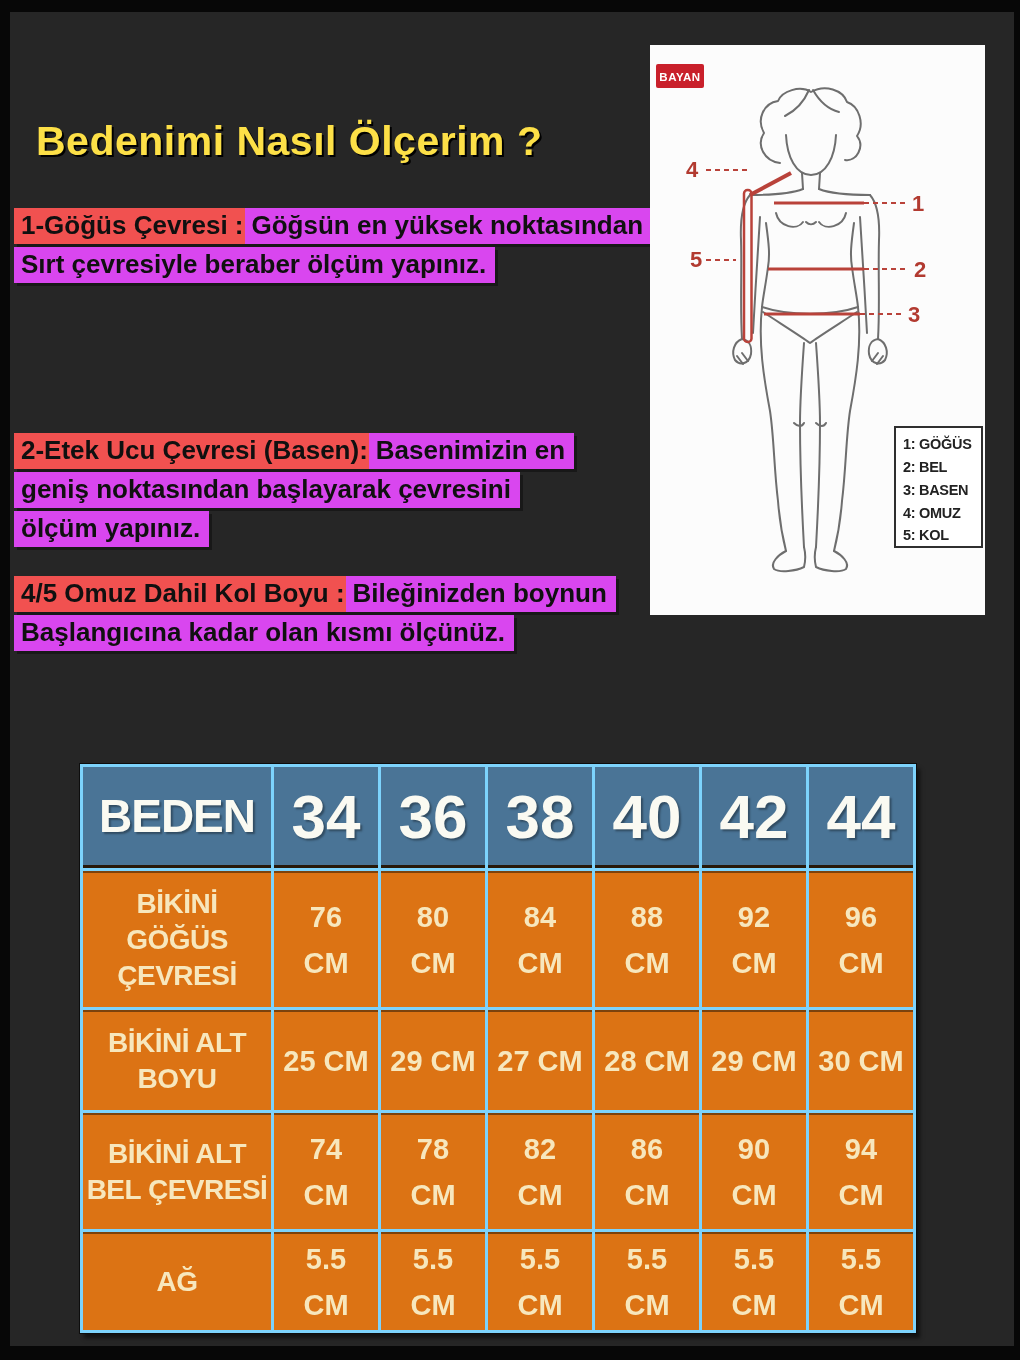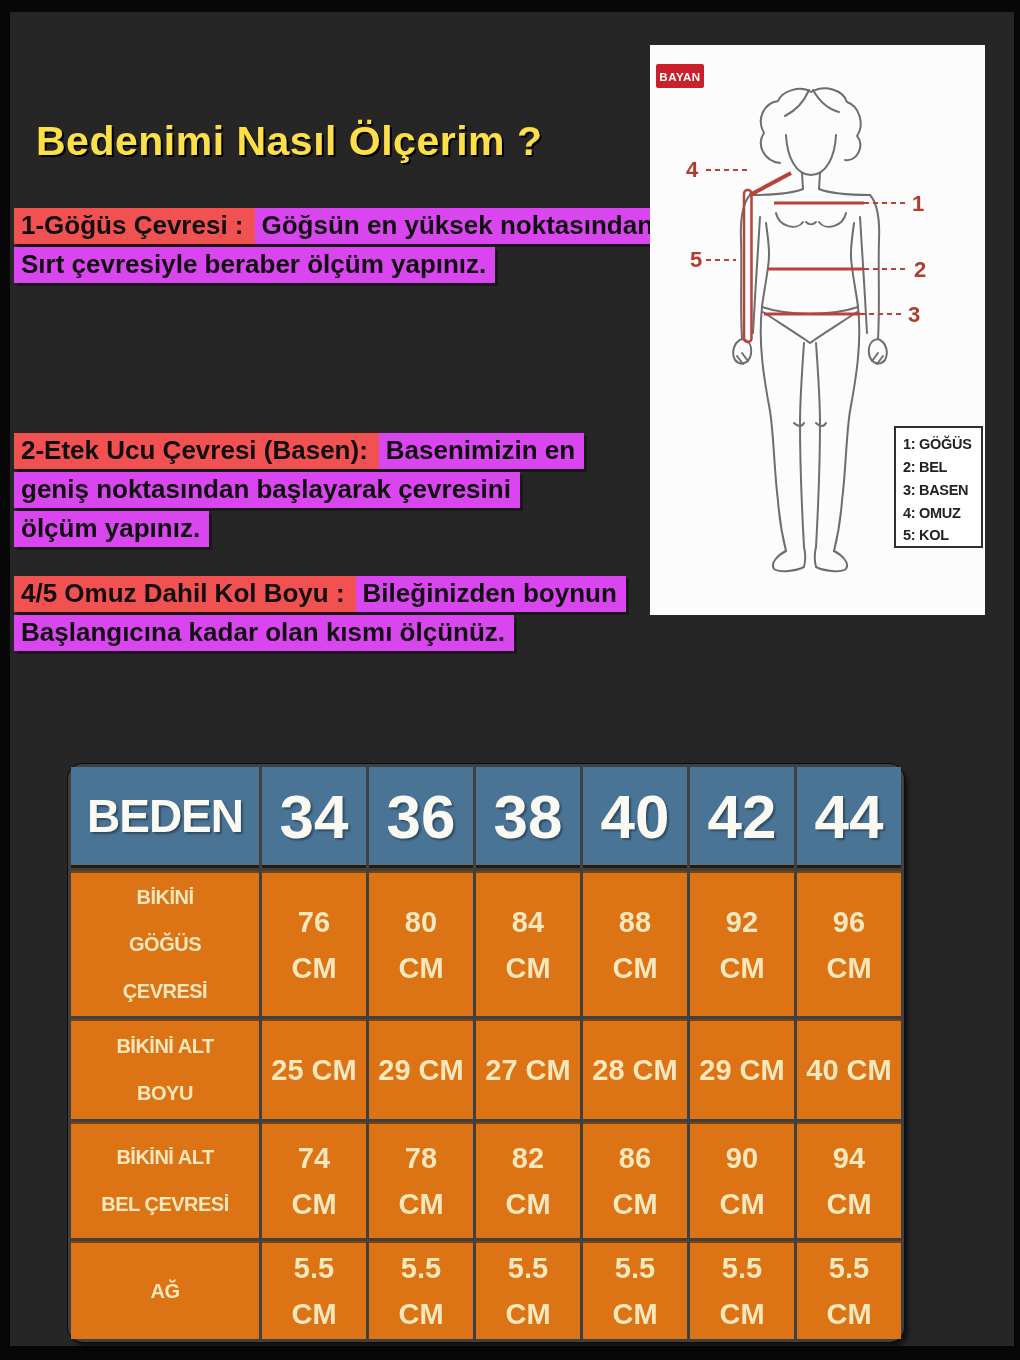--- a/index.html
+++ b/index.html
@@ -19,52 +19,51 @@
     text-shadow:2px 2px 0 #000;
   }
 
   .instr{position:absolute;left:14px;}
   .iline{margin-bottom:3px;white-space:nowrap;}
   .hl{
     display:inline-block;font-weight:700;font-size:26px;line-height:31px;
     padding:2px 9px 3px 7px;color:#101010;vertical-align:top;
     box-shadow:3px 3px 0 rgba(0,0,0,.35);
   }
-  .hl.red{background:#f15150;padding-right:11px;}
+  .hl.red{background:#f15150;padding-right:1px;}
   .hl.white{background:#d946ef;}
 
   .figure-panel{
     position:absolute;left:650px;top:45px;width:335px;height:570px;
     background:#fcfcfc;
   }
   .figure-panel svg{display:block;}
   .fig-gray{stroke:#6e6e6e;stroke-width:2;fill:none;stroke-linecap:round;stroke-linejoin:round;}
   .fig-red{stroke:#b9423a;fill:none;}
   .fig-num{font-family:"Liberation Sans",sans-serif;font-size:22px;font-weight:700;fill:#b23a30;}
   .legend-text{font-family:"Liberation Sans",sans-serif;font-size:14.5px;font-weight:700;fill:#222;letter-spacing:-.3px;}
   .badge-text{font-family:"Liberation Sans",sans-serif;font-size:11.5px;font-weight:700;fill:#fff;letter-spacing:.5px;}
 
   .size-table{
-    position:absolute;left:68px;top:764px;
-    border-collapse:separate;border-spacing:3px;background:#404040;
+    position:absolute;left:80px;top:764px;
+    border-collapse:separate;border-spacing:3px;background:#7dd3fc;
     box-shadow:0 0 0 1px #0d0d0d,4px 5px 4px rgba(0,0,0,.55);
-    border-radius:15px;
   }
   .size-table td{text-align:center;vertical-align:middle;font-weight:700;}
   .hrow td{
     background:#4a7496;color:#fafaf2;border-bottom:3px solid #28190a;
     text-shadow:2px 2px 2px rgba(0,0,0,.35);
   }
   .hrow .corner{width:186px;height:96px;font-size:46px;letter-spacing:-1px;}
   .hrow .size{width:102px;font-size:62px;margin-left:12px;}
   .brow td{
     background:#dc7314;color:#f7e7bd;white-space:pre-line;
     border-top:2px solid rgba(45,25,5,.55);
   }
-  .brow .rlabel{font-size:20px;line-height:47px;letter-spacing:-.5px;margin-left:28px;}
+  .brow .rlabel{font-size:28px;line-height:36px;letter-spacing:-.5px;margin-left:28px;}
   .brow .val{font-size:29px;line-height:46px;}
   .r1 td{height:132px;} .r2 td{height:96px;} .r3 td{height:112px;} .r4 td{height:94px;}
 </style>
 </head>
 <body>
 
 <div class="page">
   <div class="edge top"></div>
   <div class="edge left"></div>
   <div class="edge right"></div>
@@ -205,21 +204,21 @@
 CM</td>
       </tr>
       <tr class="brow r2">
         <td class="rlabel">BİKİNİ ALT
 BOYU</td>
         <td class="val">25 CM</td>
         <td class="val">29 CM</td>
         <td class="val">27 CM</td>
         <td class="val">28 CM</td>
         <td class="val">29 CM</td>
-        <td class="val">40 CM</td>
+        <td class="val">30 CM</td>
       </tr>
       <tr class="brow r3">
         <td class="rlabel">BİKİNİ ALT
 BEL ÇEVRESİ</td>
         <td class="val">74
 CM</td>
         <td class="val">78
 CM</td>
         <td class="val">82
 CM</td>

